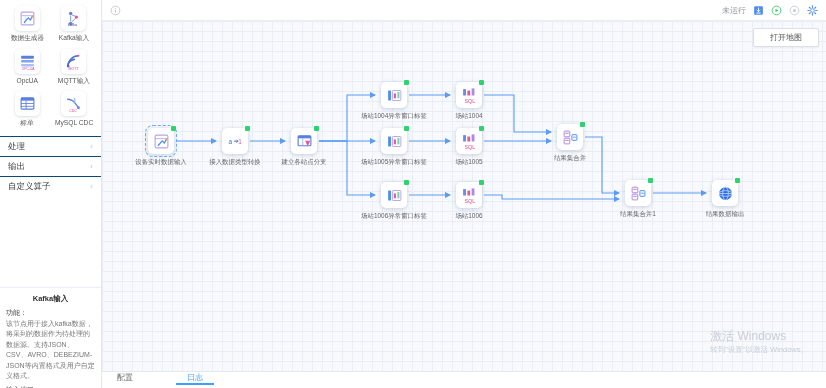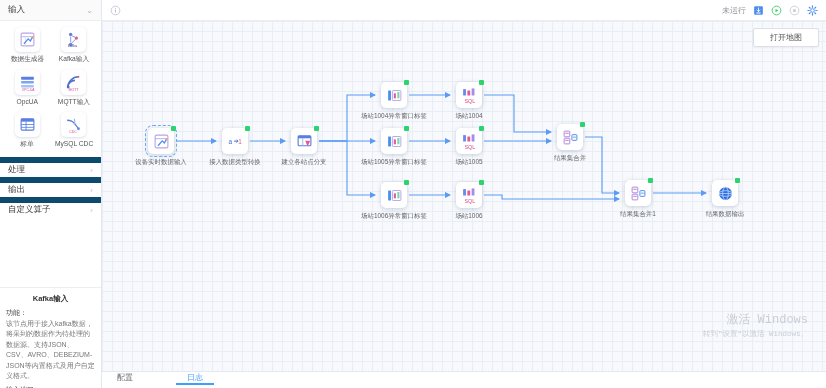--- a/index.html
+++ b/index.html
@@ -29,21 +29,21 @@
   .pal-row { display:flex; justify-content:space-around; margin-bottom:7px; }
   .pal-item { width:44px; display:flex; flex-direction:column; align-items:center; cursor:pointer; }
   .pal-ico {
     width:25px; height:25px; border-radius:5px; background:#fff;
     box-shadow:0 1px 3px rgba(80,100,140,.22);
     display:flex; align-items:center; justify-content:center;
     margin-bottom:3px; overflow:hidden;
   }
   .pal-lbl { font-size:7px; color:#555; text-align:center; line-height:1.1; transform:scale(.95); white-space:nowrap;}
   .sec-row {
-    height:20px; border-top:6px solid #0c4a6e; background:#fff;
+    height:20px; border-top:1px solid #0c4a6e; background:#fff;
     display:flex; align-items:center; padding:0 8px; font-size:8.5px; color:#3a3a3a;
     cursor:pointer;
   }
   .sec-row .chev { margin-left:auto; color:#c0c4cc; font-size:8px; }
 
   .desc-wrap { margin-top:auto; border-top:1px solid #ebeef5; }
   .desc-head {
     height:18px; background:#fafafa; display:flex; align-items:center;
     padding:0 8px; font-size:8.5px; color:#3a3a3a; border-bottom:1px solid #ebeef5;
   }
@@ -90,21 +90,21 @@
   .dot {
     position:absolute; width:5px; height:5px; border-radius:1px;
     background:#2dd36f; right:-2px; top:-2px;
   }
   .node-lbl {
     position:absolute; top:29px; left:50%; transform:translateX(-50%) scale(.92);
     font-size:7px; color:#606266; white-space:nowrap; text-align:center;
   }
 
   
-  .wm { position:absolute; right:18px; bottom:32px; color:#c9ced6; text-align:right; user-select:none;font-family:Liberation Mono, monospace;}
+  .wm { position:absolute; right:18px; bottom:16px; color:#c9ced6; text-align:left; user-select:none;}
   .wm-1 { font-size:12px; line-height:1.3; }
   .wm-2 { font-size:7.5px; }
 
   
   .bottom {
     height:17px; background:#fff; border-top:1px solid #e4e7ed;
     display:flex; align-items:flex-start; padding-left:4px;gap:32px;
   }
   .btab {
     padding:0 11px; display:flex; align-items:center;
@@ -112,24 +112,20 @@
   }
   .btab.active { color:#409eff; border-bottom-color:#409eff; }
 </style>
 </head>
 <body>
 
 <div class="app">
 
   <div class="sidebar">
 
-    <div class="panel-head">
-      <span>输入</span>
-      <span class="chev">⌄</span>
-    </div>
 
     <div class="palette">
       <div class="pal-row">
         <div class="pal-item">
           <div class="pal-ico">
             <svg width="17" height="17" viewBox="0 0 24 24">
               <rect x="3" y="3" width="18" height="18" rx="2" fill="none" stroke="#b8a6e8" stroke-width="1.6"></rect>
               <line x1="3" y1="8" x2="21" y2="8" stroke="#b8a6e8" stroke-width="1.2"></line>
               <line x1="9" y1="8" x2="9" y2="21" stroke="#ddd4f5" stroke-width="1"></line>
               <path d="M7 18 L13 11 L16 14 L19 9" stroke="#4d8df0" stroke-width="1.7" fill="none"></path>

